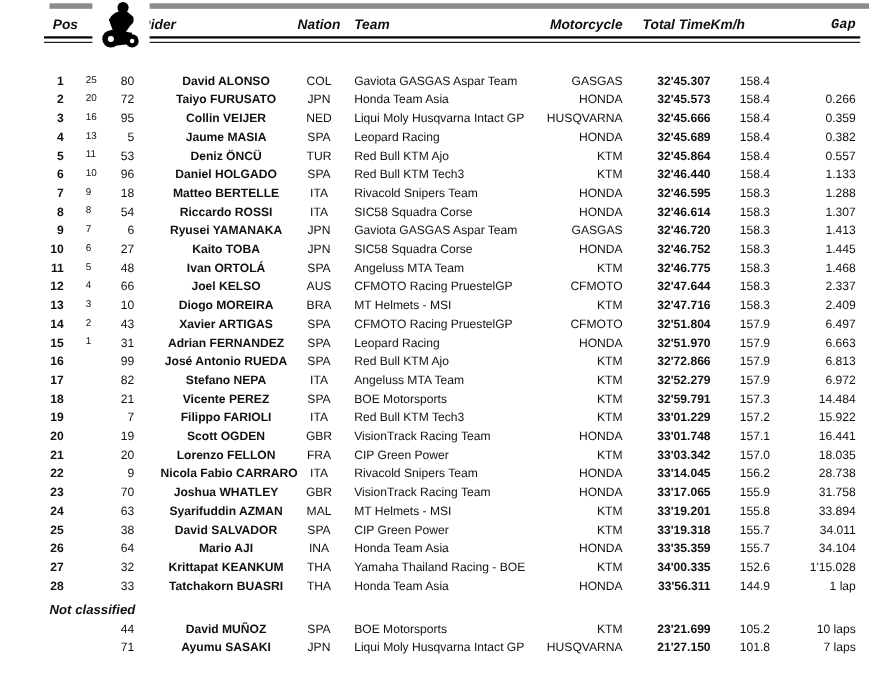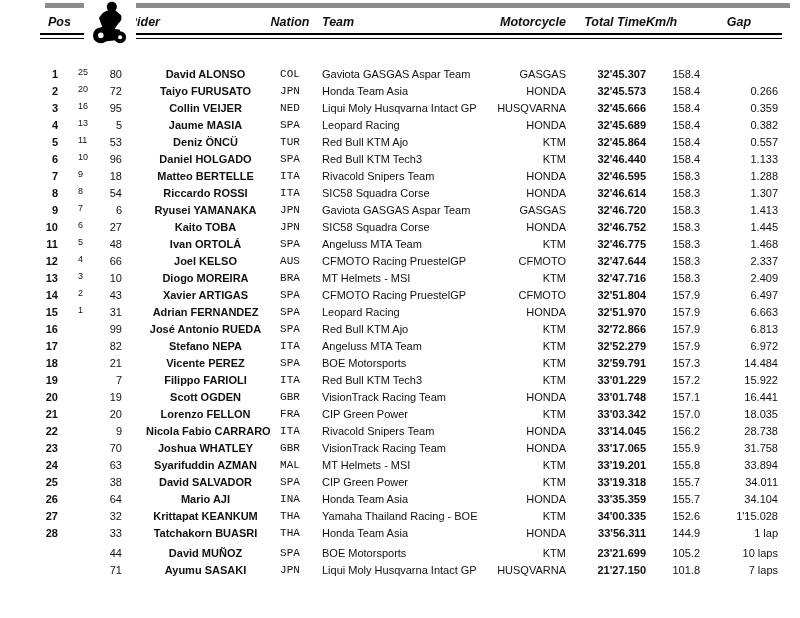--- a/index.html
+++ b/index.html
@@ -23,36 +23,36 @@
            font-style:italic;font-weight:bold;font-size:12.5px;line-height:18px;}
 
   
   .hdr-row,.row{display:grid;grid-template-columns:18px 37px 27px 143px 50px 175px 76px 80px 54px 78px;}
 
   .cell{white-space:nowrap;}
   .c-pos{text-align:right;font-weight:bold;}
   .c-pts{font-size:9px;padding-left:20px;position:relative;top:-2px;}
   .c-num{text-align:right;}
   .c-name{padding-left:24px;font-weight:bold;text-align:center;}
-  .c-nation{text-align:center;font-family:Liberation Mono, monospace;}
+  .c-nation{text-align:center;}
   .c-team{padding-left:7px;}
   .c-bike{text-align:right;}
   .c-time{text-align:right;font-weight:bold;}
   .c-kmh{text-align:right;}
   .c-gap{text-align:right;}
 
   
   .h-pos{grid-column:1 / span 3;padding-left:8px;}
   .h-rider{grid-column:4;padding-left:6px;}
   .h-nation{grid-column:5;text-align:center;}
   .h-team{grid-column:6;padding-left:7px;}
   .h-bike{grid-column:7;text-align:right;}
   .h-time{grid-column:8;text-align:right;}
   .h-kmh{grid-column:9;text-align:left;}
-  .h-gap{grid-column:10;text-align:center;}
+  .h-gap{grid-column:10;text-align:right;font-family:Liberation Mono, monospace;}
 
   
   .table-body{margin:26px 0 0 40px;width:738px;font-size:11px;}
   .row{height:17px;line-height:17px;}
   .nc-label{margin:5px 0 2px 45px;font-size:12px;font-style:italic;font-weight:bold;}
 </style>
 </head>
 <body>
 
 <div class="sheet">
@@ -420,20 +420,21 @@
         <div class="cell c-name">Tatchakorn BUASRI</div>
         <div class="cell c-nation">THA</div>
         <div class="cell c-team">Honda Team Asia</div>
         <div class="cell c-bike">HONDA</div>
         <div class="cell c-time">33'56.311</div>
         <div class="cell c-kmh">144.9</div>
         <div class="cell c-gap">1 lap</div>
       </div>
     </div>
 
+  <div class="nc-label">Not classified</div>
 
   <div class="table-body" id="not-classified-rows" style="margin-top:3px;">
       <div class="row">
         <div class="cell c-pos"></div>
         <div class="cell c-pts"></div>
         <div class="cell c-num">44</div>
         <div class="cell c-name">David MUÑOZ</div>
         <div class="cell c-nation">SPA</div>
         <div class="cell c-team">BOE Motorsports</div>
         <div class="cell c-bike">KTM</div>

